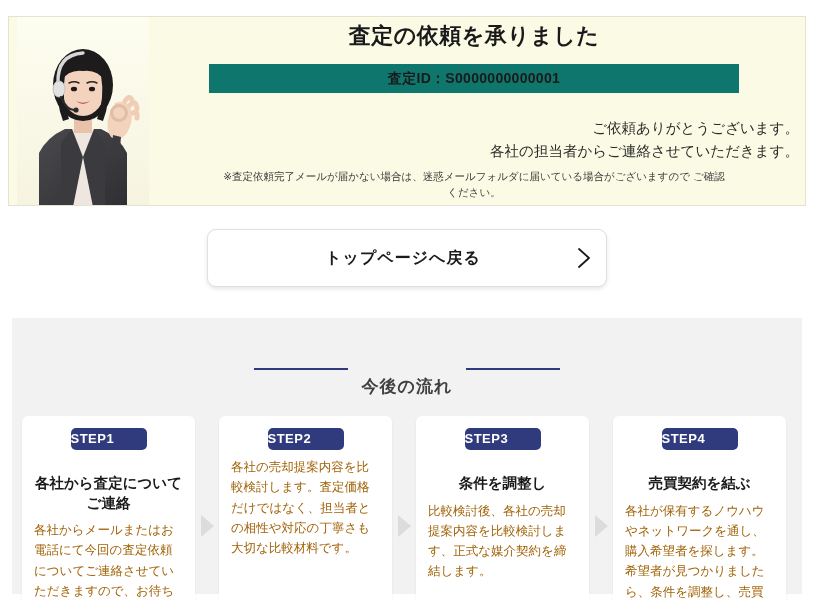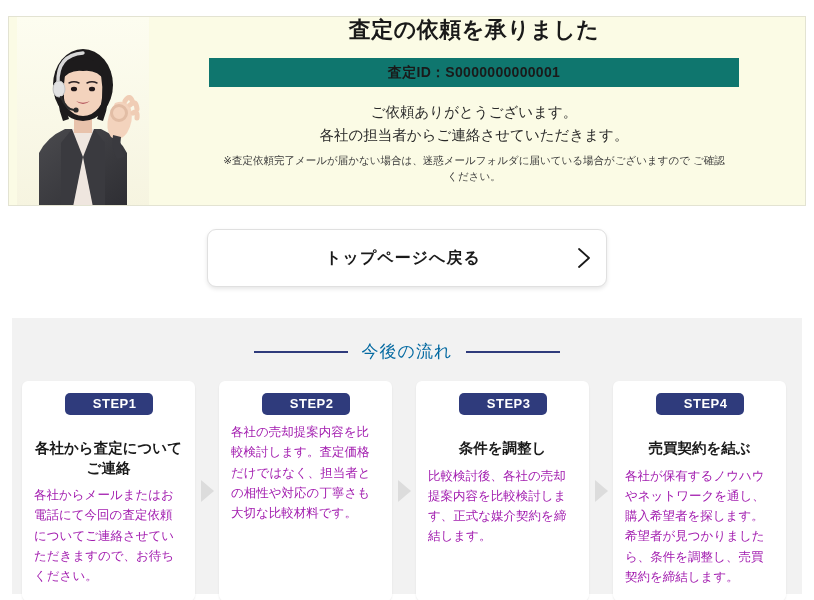--- a/index.html
+++ b/index.html
@@ -44,41 +44,41 @@
     top: 0;
     right: 6px;
     height: 190px;
   }
   .hero-title {
     text-align: center;
     font-size: 22px;
     font-weight: bold;
     letter-spacing: 0.5px;
     color: #1a1a1a;
-    margin-top: 0;
+    margin-top: 6px;
     line-height: 1.2;
   }
   .id-bar {
     margin: 15px auto 0 auto;
     width: 530px;
     height: 29px;
     background: #0f766e;
     display: flex;
     align-items: center;
     justify-content: center;
   }
   .id-bar-text {
     font-size: 14px;
     font-weight: bold;
     letter-spacing: 0.3px;
     color: #1a1a1a;
   }
   .hero-lines {
-    margin-top: 14px;
-    text-align: center;
+    margin-top: 24px;
+    text-align: right;
   }
   .hero-line {
     font-size: 14.5px;
     line-height: 1.55;
     color: #2a2a2a;
   }
   .hero-note {
     margin: 7px auto 16px auto;
     width: 510px;
     text-align: center;
@@ -135,23 +135,24 @@
     margin-top: 22px;
     gap: 14px;
   }
   .flow-rule {
     width: 94px;
     height: 2px;
     background: #2f3b7c;
   }
   .flow-title {
     font-size: 17px;
-    font-weight: normal;
-    color: #0369a1;
+    font-weight: bold;
+    color: #404040;
     letter-spacing: 1px;
+    margin-top: 35px;
   }
 
   .cards {
     display: flex;
     margin-top: 18px;
     padding: 0 10px;
     align-items: stretch;
   }
   .card {
     width: 173px;
@@ -164,37 +165,37 @@
   }
   .badge {
     display: block;
     width: 72px;
     margin: 0 auto;
     background: #2f3b7c;
     color: #ffffff;
     font-size: 13px;
     font-weight: bold;
     letter-spacing: 0.5px;
-    text-align: right;
+    text-align: left;
     border-radius: 5px;
-    padding: 3px 16px 4px 0;
+    padding: 3px 4px 4px 0;
   }
   .card-title {
     margin-top: 24px;
     text-align: center;
     font-size: 14.5px;
     font-weight: bold;
     color: #1a1a1a;
     line-height: 1.35;
   }
   .card-body {
     margin-top: 7px;
     font-size: 12.5px;
     line-height: 1.62;
-    color: #a21caf;
+    color: #a16207;
     text-align: left;
   }
   .arrow-cell {
     width: 24px;
     display: flex;
     align-items: center;
     justify-content: center;
   }
   .arrow-tri {
     width: 0;

